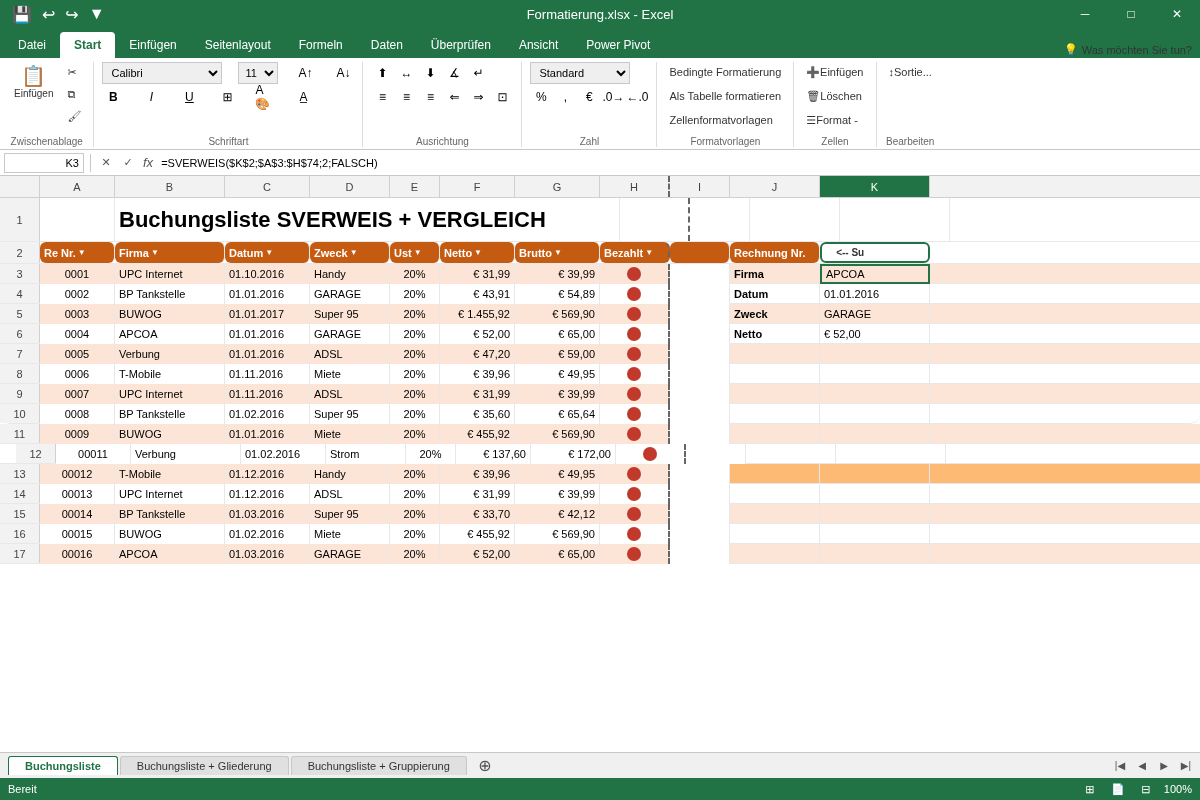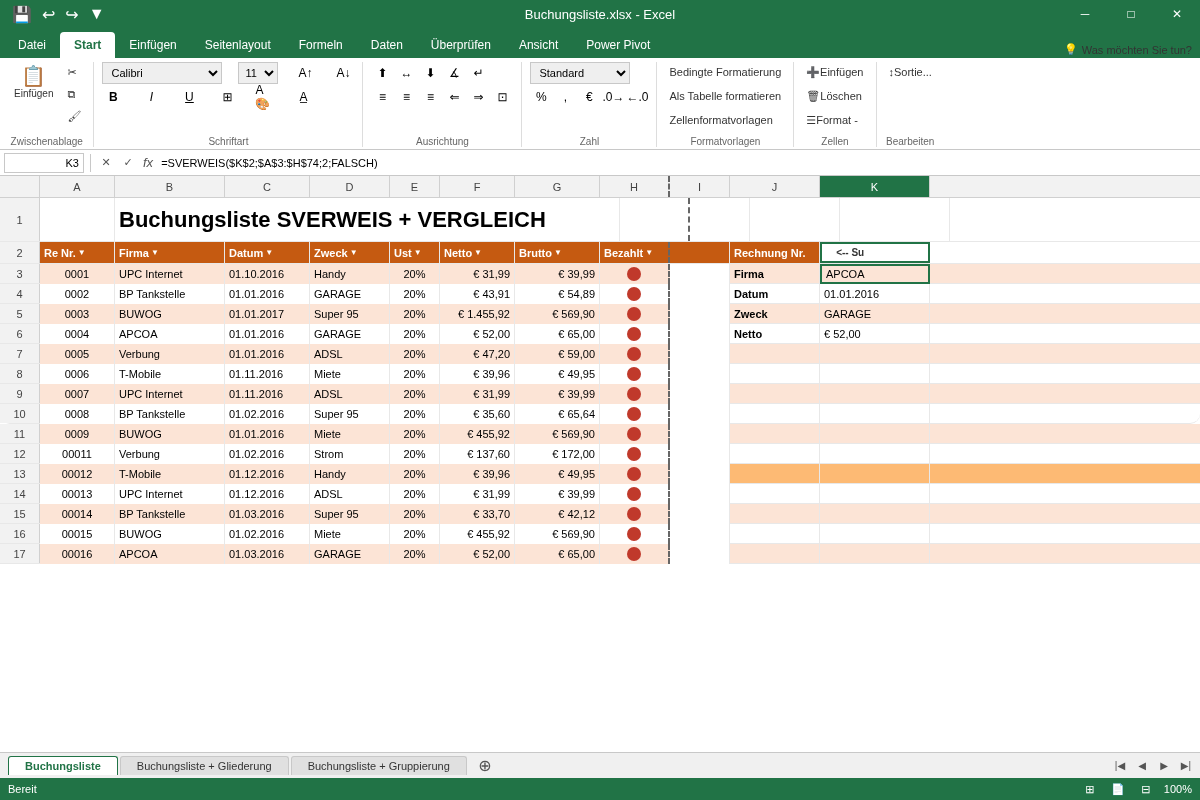--- a/index.html
+++ b/index.html
@@ -296,20 +296,21 @@
     }
 
     
     .title-row .cell { font-size: 22px; font-weight: bold; }
     
     .header-row .cell {
       background: #c55a11;
       color: white;
       font-weight: 600;
       font-size: 11px;
+      border-radius: 6px;
     }
 
     
     .sheet-tabs {
       display: flex;
       align-items: center;
       background: #f0f0f0;
       border-top: 1px solid #c8c8c8;
       height: 26px;
       padding-left: 8px;
@@ -445,21 +446,21 @@
 </head>
 <body>
 
 <div class="title-bar">
   <div class="window-icons">
     <span class="win-icon">💾</span>
     <span class="win-icon">↩</span>
     <span class="win-icon">↪</span>
     <span class="win-icon">▼</span>
   </div>
-  <span>Buchungsliste.xlsx - Excel</span>
+  <span>Formatierung.xlsx - Excel</span>
   <div class="title-bar-controls">
     <div class="title-btn">─</div>
     <div class="title-btn">□</div>
     <div class="title-btn close">✕</div>
   </div>
 </div>
 
 <div class="ribbon-tabs">
   <div class="ribbon-tab">Datei</div>
   <div class="ribbon-tab active">Start</div>
@@ -818,21 +819,21 @@
     <div class="cell col-e cell-center" style="background:#fce4d6;">20%</div>
     <div class="cell col-f cell-right" style="background:#fce4d6;">€  455,92</div>
     <div class="cell col-g cell-right" style="background:#fce4d6;">€ 569,90</div>
     <div class="cell col-h cell-center" style="background:#fce4d6;border-right:2px dashed #666;">
               <div class="circle-red"></div>
             </div>
     <div class="cell col-i" style="background:white;"></div>
     <div class="cell col-j"></div>
     <div class="cell col-k"></div>
   </div>
-          <div class="sheet-row" style="height: 20px; background: rgb(255, 255, 255);">
+          <div class="sheet-row" style="height: 20px; background: rgb(255, 255, 255); padding-left: 16px;">
     <div class="row-num">12</div>
     <div class="cell col-a cell-center" style="background:#ffffff;">00011</div>
     <div class="cell col-b" style="background:#ffffff;">Verbung</div>
     <div class="cell col-c" style="background:#ffffff;">01.02.2016</div>
     <div class="cell col-d" style="background:#ffffff;">Strom</div>
     <div class="cell col-e cell-center" style="background:#ffffff;">20%</div>
     <div class="cell col-f cell-right" style="background:#ffffff;">€  137,60</div>
     <div class="cell col-g cell-right" style="background:#ffffff;">€ 172,00</div>
     <div class="cell col-h cell-center" style="background:#ffffff;border-right:2px dashed #666;">
               <div class="circle-red"></div>

